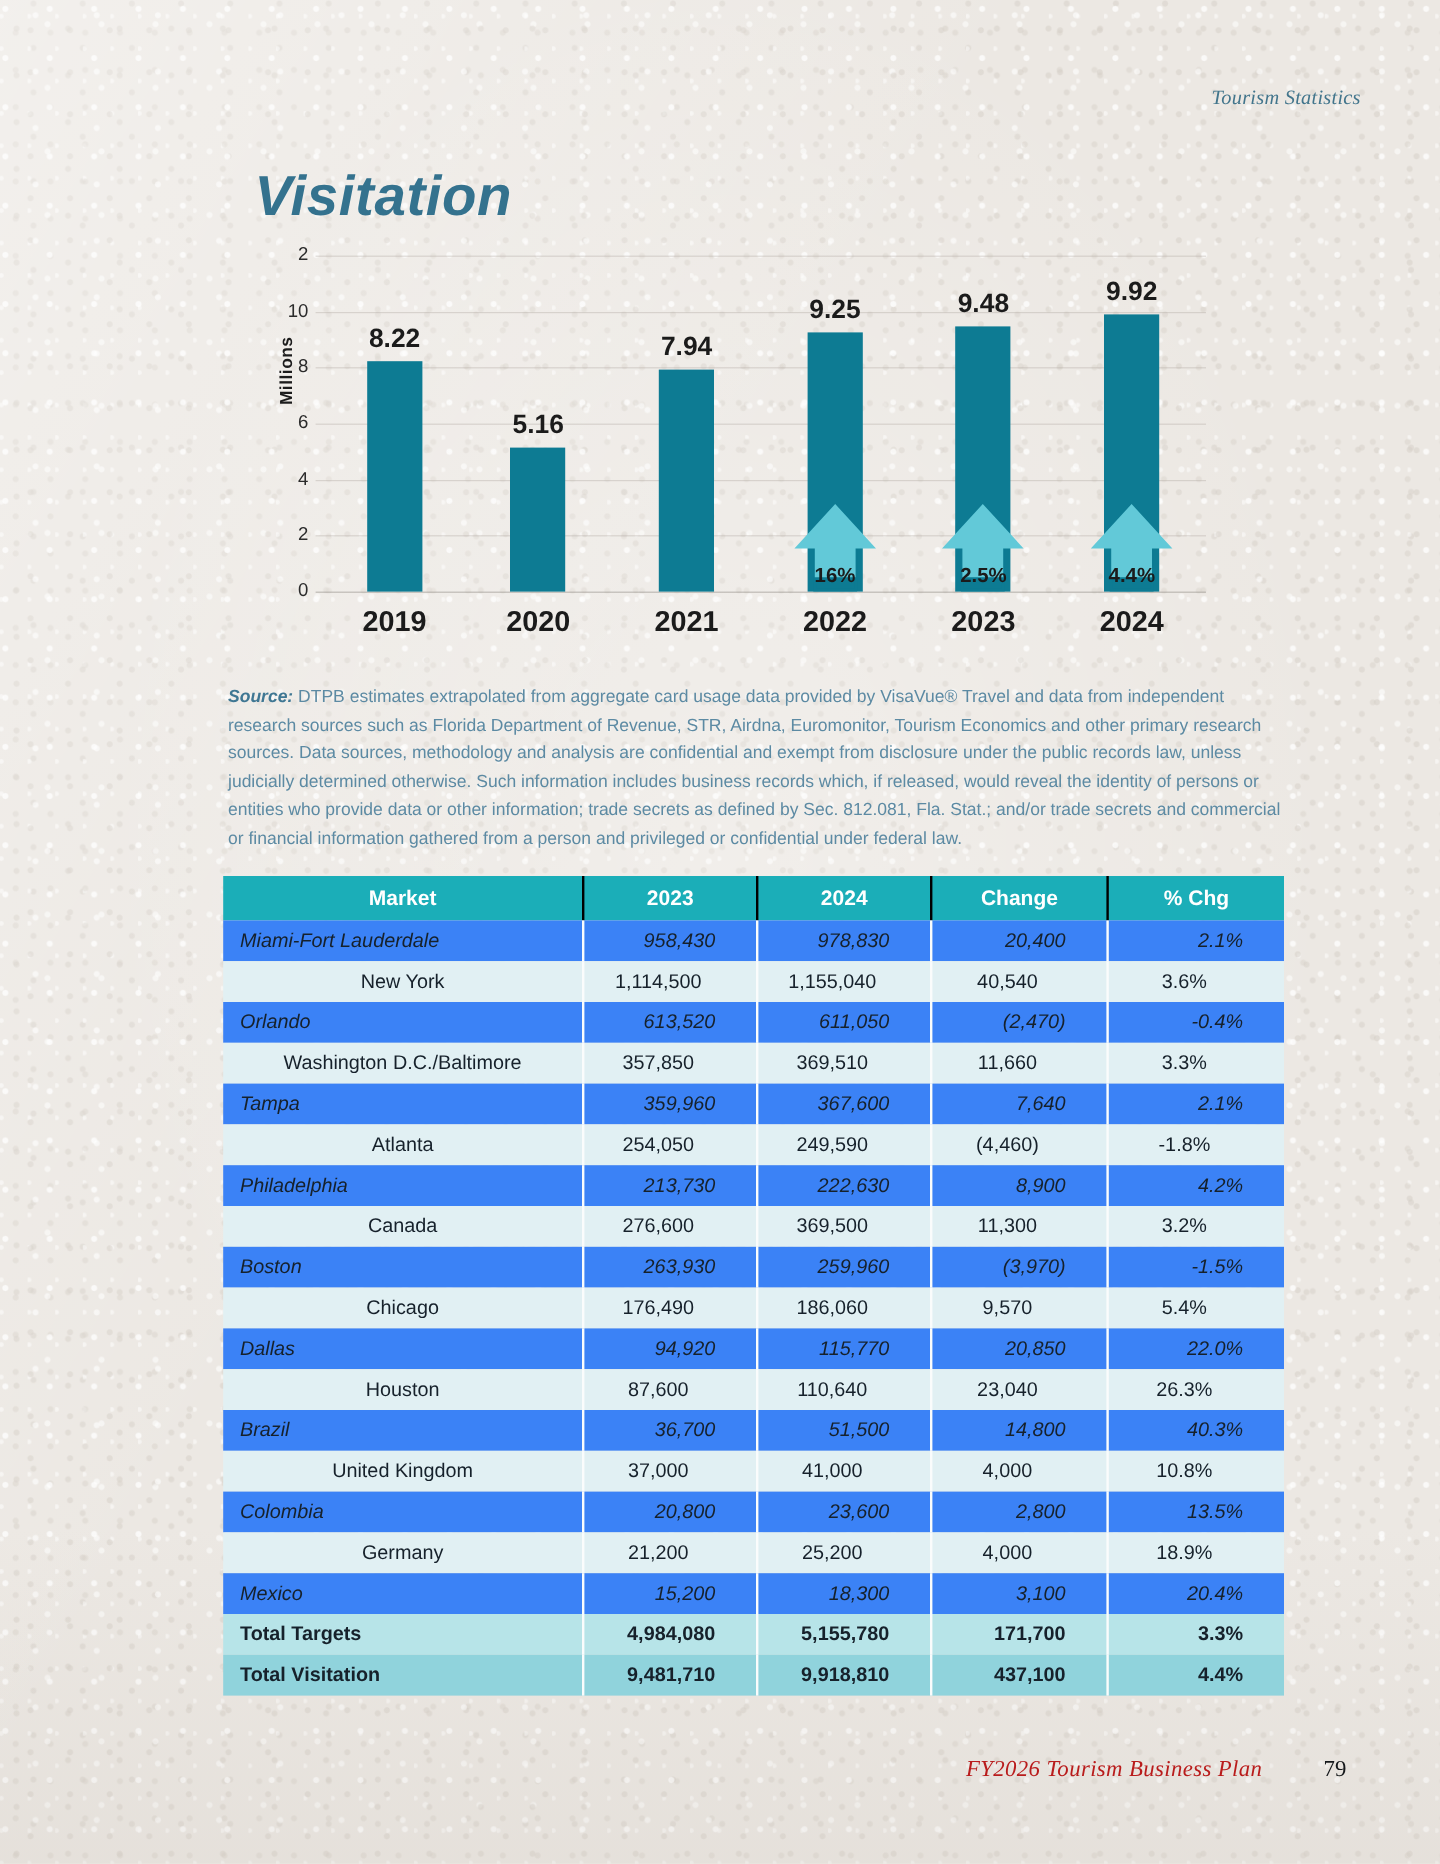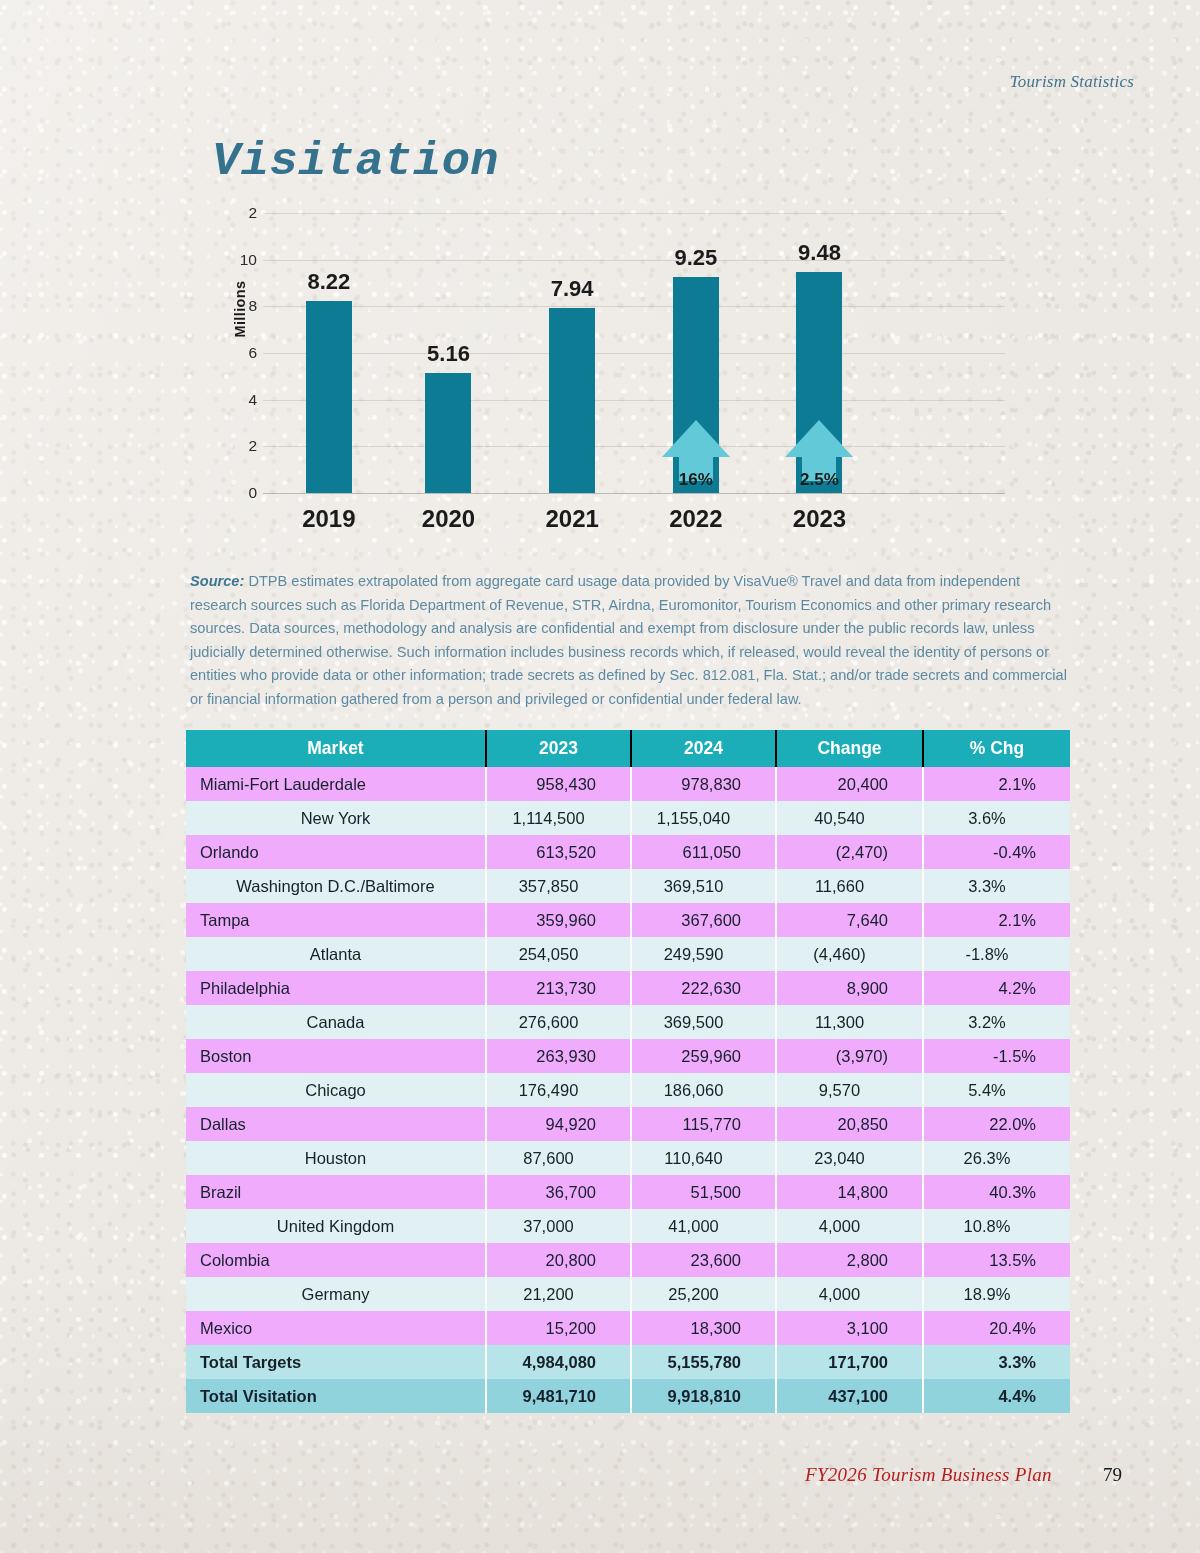--- a/index.html
+++ b/index.html
@@ -50,21 +50,21 @@
     font-family: "Liberation Serif", serif;
     font-style: italic;
     font-size: 17px;
     color: #42758C;
     letter-spacing: 0.2px;
   }
   .page-title {
     position: absolute;
     top: 104px;
     left: 212px;
-    font-family: Liberation Mono, monospace;
+    font-family: Liberation Sans, sans-serif;
     font-style: italic;
     font-size: 47px;
     color: #34728E;
     letter-spacing: 0.5px;
   }
 
   
   .chart-block {
     position: absolute;
     left: 205px;
@@ -207,21 +207,21 @@
     text-align: center;
     font-size: 17.5px;
     height: 37px;
     border-right: 2px solid #000000;
   }
   .col-market { width: 300px; }
   .col-num    { width: 145px; }
   .col-chg    { width: 147px; }
   .data-table td.market { text-align: left; }
   .data-table td.num { text-align: right; padding-right: 34px; }
-  .data-table tbody tr.odd  td { background: #f0abfc; }
+  .data-table tbody tr.odd  td { background: #3b82f6; font-style: italic; }
   .data-table tbody tr.even td { background: #E1F0F3; text-align: center; }
   .data-table tbody tr.total-a td { background: #B7E4E8; font-weight: bold; }
   .data-table tbody tr.total-b td { background: #90D3DC; font-weight: bold; }
 
   
   .footer-title {
     position: absolute;
     left: 805px;
     top: 1464px;
     font-family: "Liberation Serif", serif;
@@ -298,20 +298,32 @@
           <div class="bar-label" style="bottom: 227.2px;">9.48</div>
           <div class="x-label">2023</div>
           <div class="arrow-group">
             <svg width="80" height="75" viewBox="0 0 80 75" xmlns="http://www.w3.org/2000/svg">
               <rect x="23" y="40" width="34" height="34" fill="none" stroke="#0D7B93" stroke-width="2.5"></rect>
               <path d="M40 2 L74 39 L57 39 L57 63 L23 63 L23 39 L6 39 Z" fill="#62C9D8"></path>
             </svg>
           </div>
           <div class="pct-label">2.5%</div>
         </div>
+        <div class="bar-slot" style="left: 618.333px; width: 123.667px;">
+          <div class="bar" style="height: 231.467px; background: rgb(13, 123, 147);"></div>
+          <div class="bar-label" style="bottom: 237.467px;">9.92</div>
+          <div class="x-label">2024</div>
+          <div class="arrow-group">
+            <svg width="80" height="75" viewBox="0 0 80 75" xmlns="http://www.w3.org/2000/svg">
+              <rect x="23" y="40" width="34" height="34" fill="none" stroke="#0D7B93" stroke-width="2.5"></rect>
+              <path d="M40 2 L74 39 L57 39 L57 63 L23 63 L23 39 L6 39 Z" fill="#62C9D8"></path>
+            </svg>
+          </div>
+          <div class="pct-label">4.4%</div>
+        </div>
       </div>
     </div>
 </div>
 
 <div class="source-note">
   <span class="src-label">Source:</span><span> DTPB estimates extrapolated from aggregate card usage data provided by VisaVue® Travel and data from independent research sources such as Florida Department of Revenue, STR, Airdna, Euromonitor, Tourism Economics and other primary research sources. Data sources, methodology and analysis are confidential and exempt from disclosure under the public records law, unless judicially determined otherwise. Such information includes business records which, if released, would reveal the identity of persons or entities who provide data or other information; trade secrets as defined by Sec. 812.081, Fla. Stat.; and/or trade secrets and commercial or financial information gathered from a person and privileged or confidential under federal law.</span>
 </div>
 
 <table class="data-table">
   <colgroup>

